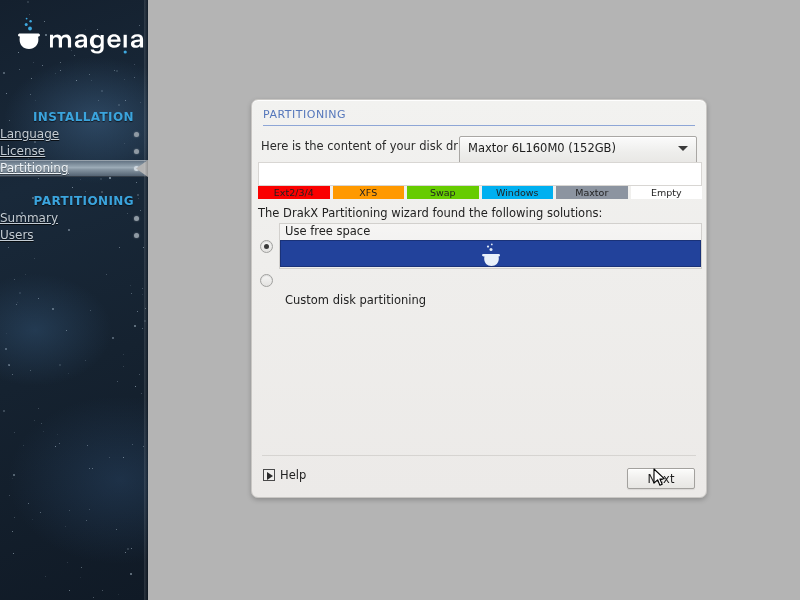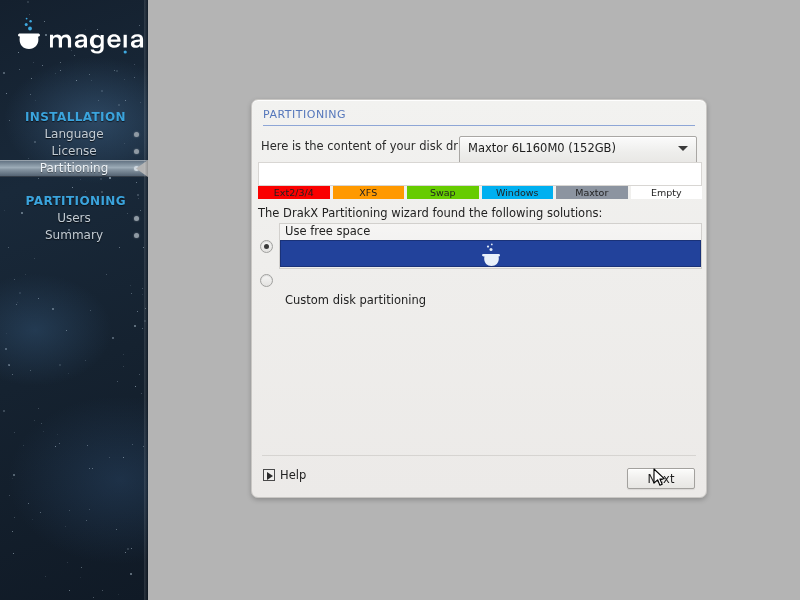--- a/index.html
+++ b/index.html
@@ -39,31 +39,32 @@
   #logo-wrap svg { display: block; }
 
   
   #nav { position: absolute; left: 0; top: 108px; width: 148px; }
   .nav-heading {
     color: #3ba4dd;
     font-size: 12px;
     font-weight: bold;
     letter-spacing: 0.4px;
     text-align: right;
-    padding-right: 22px;
+    padding-right: 14px;
     height: 18px; line-height: 18px;
     text-shadow: 0 1px 1px rgba(0,0,0,0.6);
   }
   .nav-item {
     position: relative;
     height: 17px; line-height: 17px;
-    text-align: center;
+    text-align: left;
     font-size: 12px;
     color: #c3ccd4;
     text-shadow: 0 1px 1px rgba(0,0,0,0.7);
+    text-decoration: underline;
   }
   .nav-item .dot {
     position: absolute; right: 9px; top: 6px;
     width: 5px; height: 5px; border-radius: 50%;
     background: #8f9aa4;
     box-shadow: 0 0 2px rgba(255,255,255,0.35);
   }
   .nav-item.active {
     color: #eef3f7;
     background: linear-gradient(180deg, #5b6b7c 0%, #9dacb8 45%, #8695a2 55%, #4d5c6c 100%);
@@ -436,22 +437,22 @@
     </svg>
   </div>
 
   <div id="nav">
       <div class="nav-heading">INSTALLATION</div>
       <div class="nav-item"><span>Language</span><span class="dot"></span></div>
       <div class="nav-item"><span>License</span><span class="dot"></span></div>
       <div class="nav-item active"><span>Partitioning</span><span class="dot"></span></div>
       <div class="nav-gap"></div>
       <div class="nav-heading">PARTITIONING</div>
+      <div class="nav-item"><span>Summary</span><span class="dot"></span></div>
       <div class="nav-item"><span>Users</span><span class="dot"></span></div>
-      <div class="nav-item"><span>Summary</span><span class="dot"></span></div>
     </div>
   <div id="sidebar-edge"></div>
 </div>
 
 <div id="dialog">
 
   <div id="dialog-title">PARTITIONING</div>
   <div id="title-rule"></div>
 
   <div id="drive-row">

